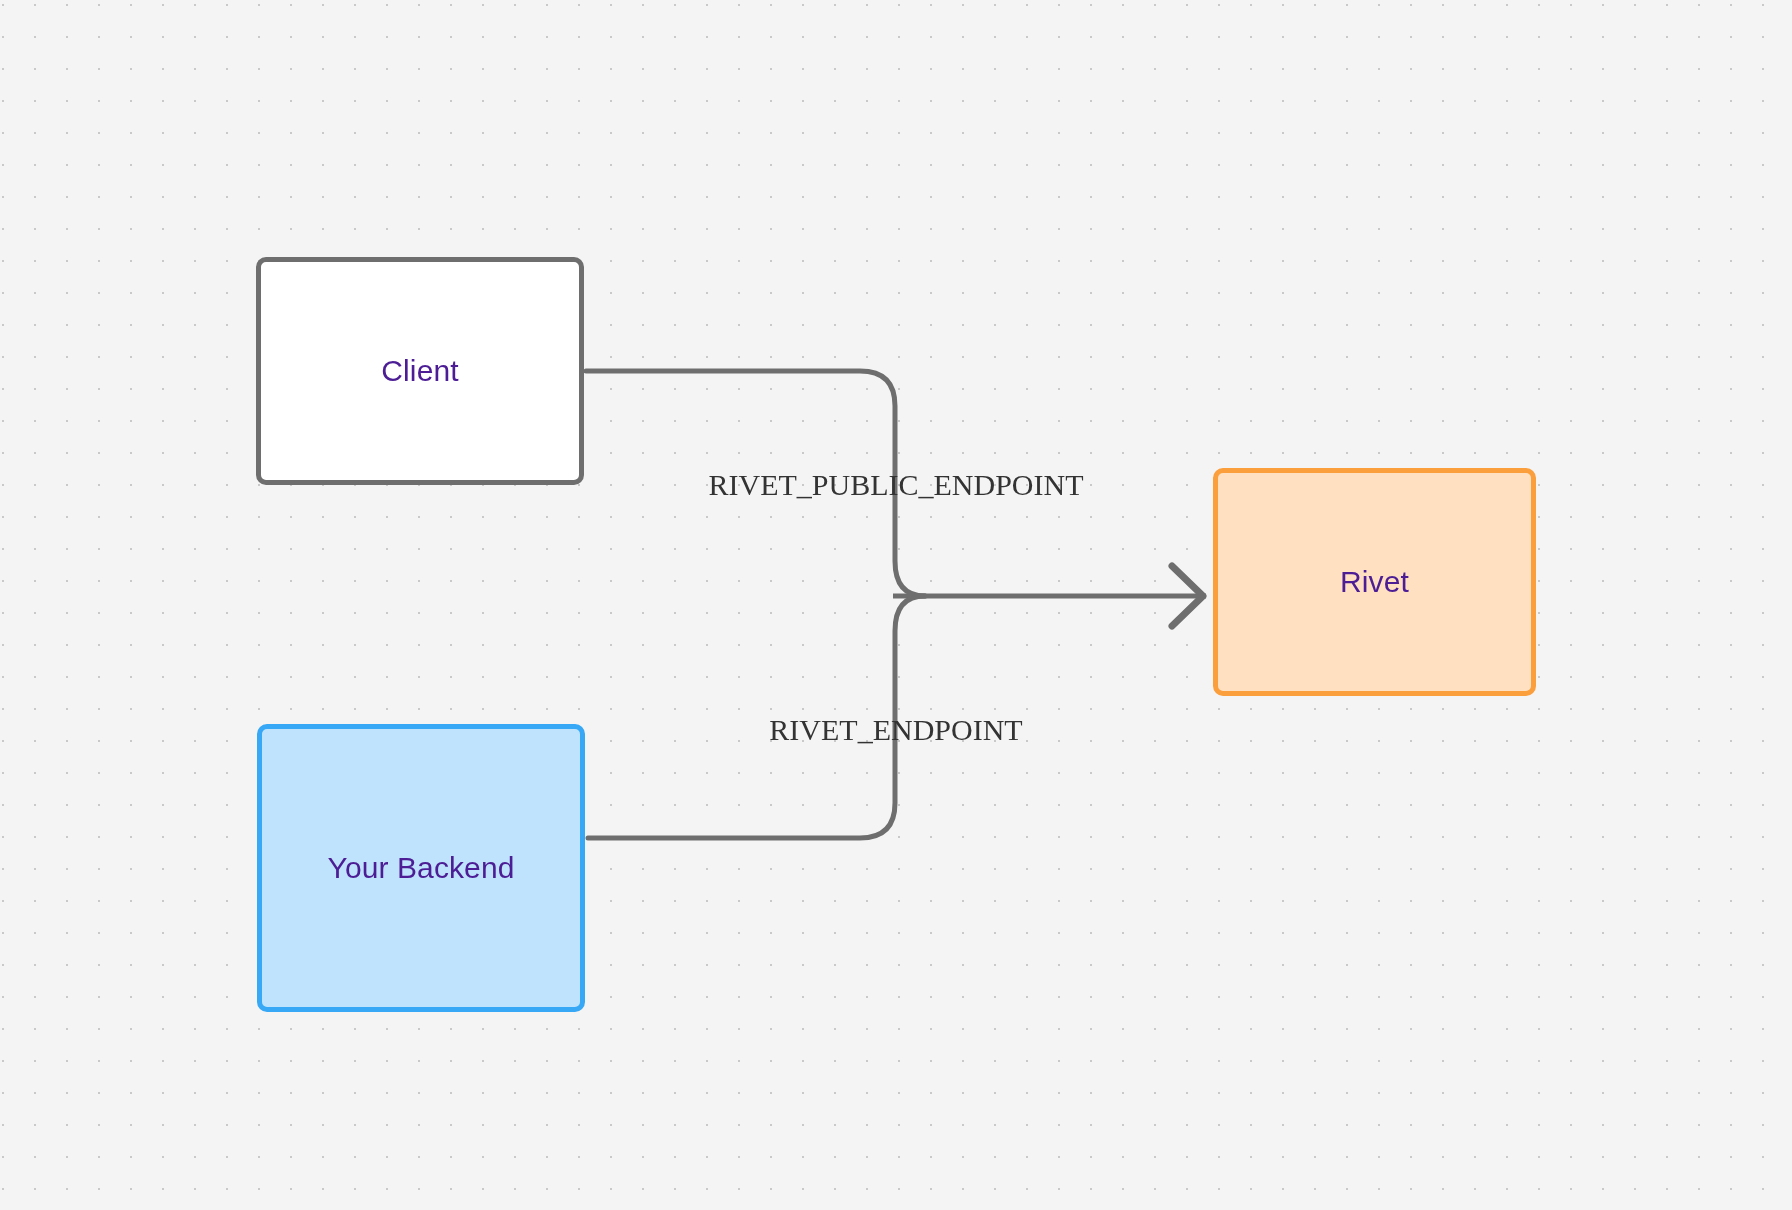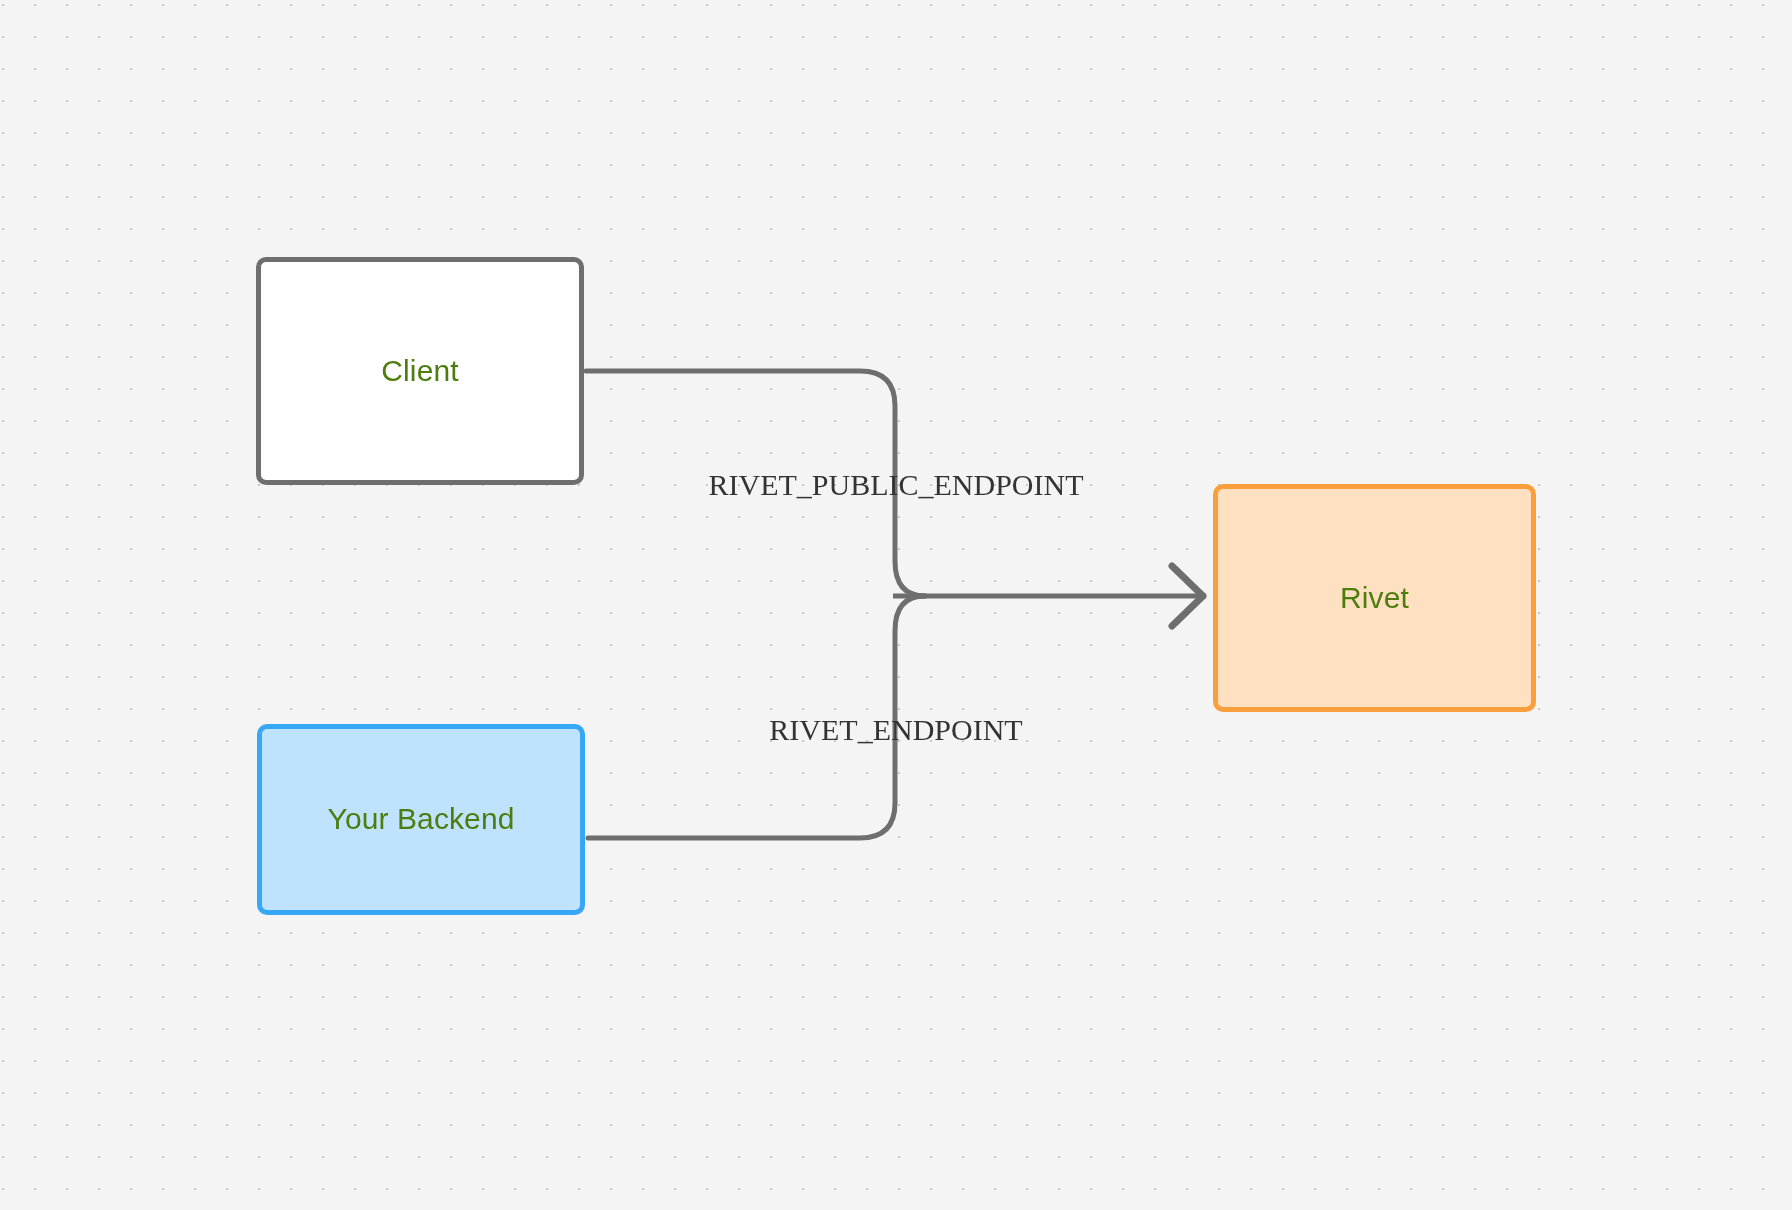--- a/index.html
+++ b/index.html
@@ -37,44 +37,44 @@
     align-items: center;
     justify-content: center;
     border-radius: 10px;
     border-style: solid;
     border-width: 5px;
   }
   .node-label {
     font-family: "Liberation Sans", sans-serif;
     font-size: 30px;
     line-height: 1.15;
-    color: #4d7c0f;
+    color: #4c1d95;
     letter-spacing: 0.1px;
     white-space: nowrap;
     text-align: center;
   }
   #node-client {
     left: 256px;
     top: 257px;
     width: 328px;
     height: 228px;
     background: #ffffff;
     border-color: #6e6e6e;
   }
   #node-backend {
     left: 257px;
     top: 724px;
     width: 328px;
-    height: 191px;
+    height: 288px;
     background: #bfe3fd;
     border-color: #36a8f6;
   }
   #node-rivet {
     left: 1213px;
-    top: 484px;
+    top: 468px;
     width: 323px;
     height: 228px;
     background: #ffe1c2;
     border-color: #fb9e3c;
   }
   .edge-label {
     position: absolute;
     font-family: Liberation Serif, serif;
     font-size: 30px;
     color: #333333;

